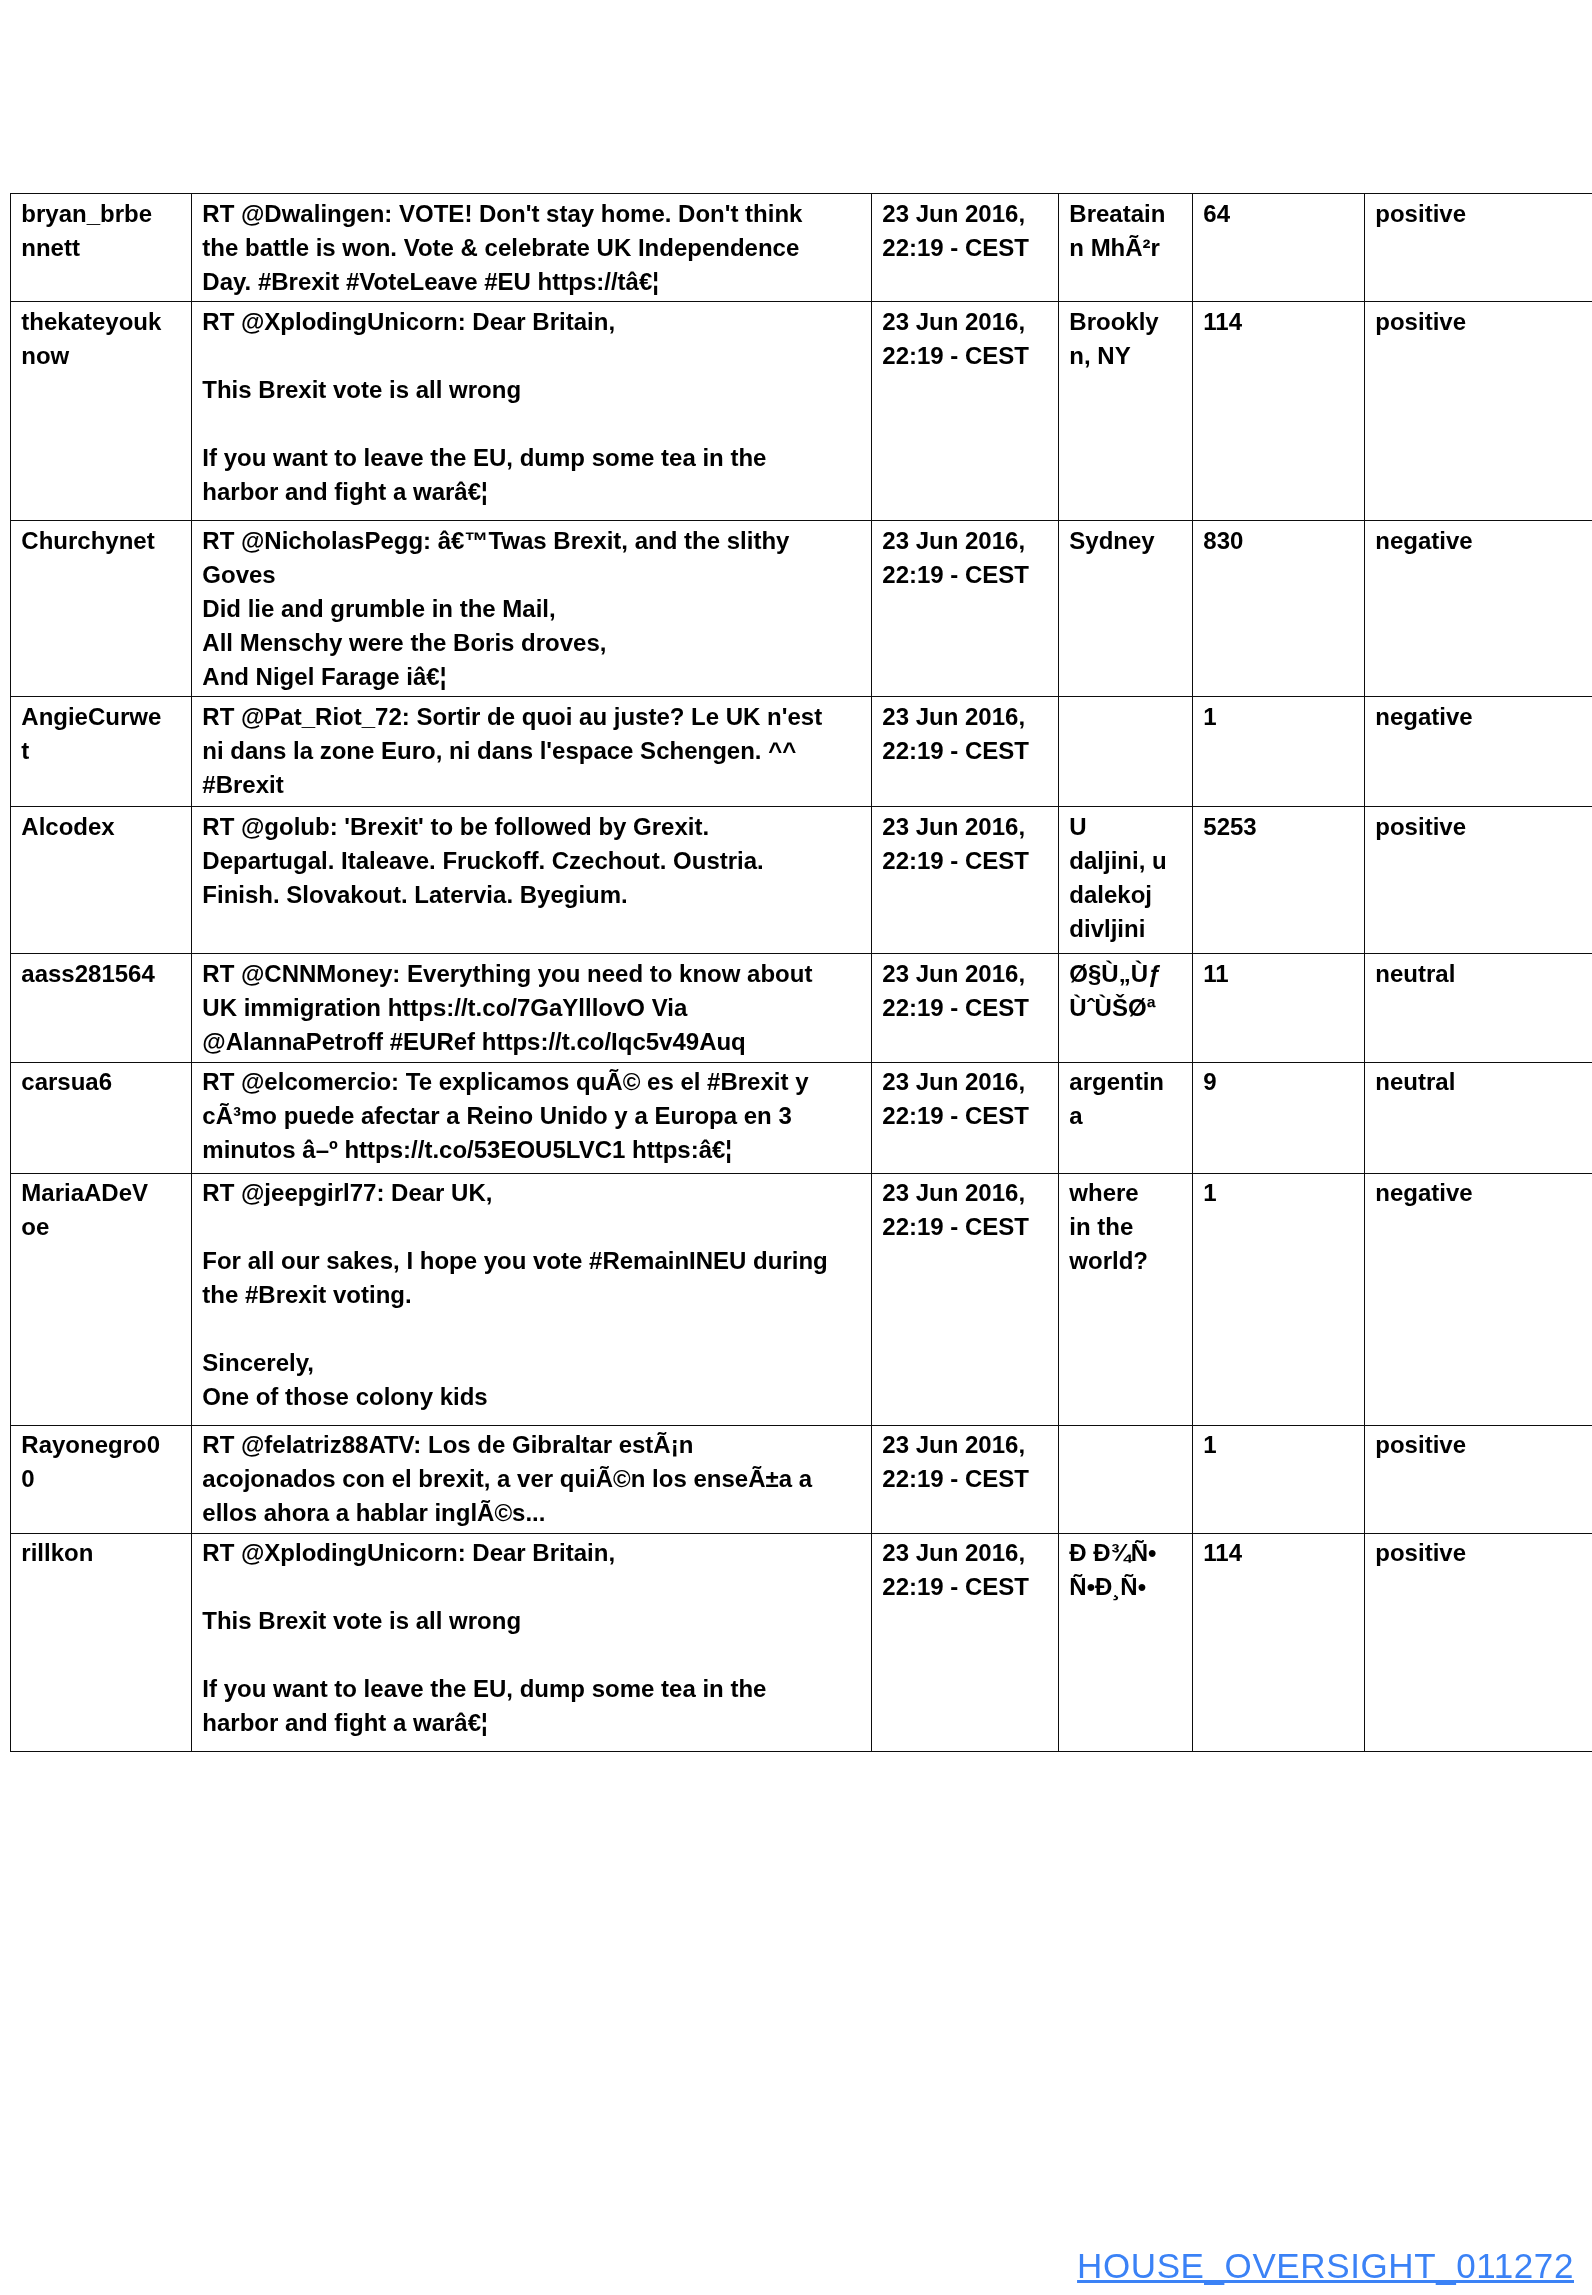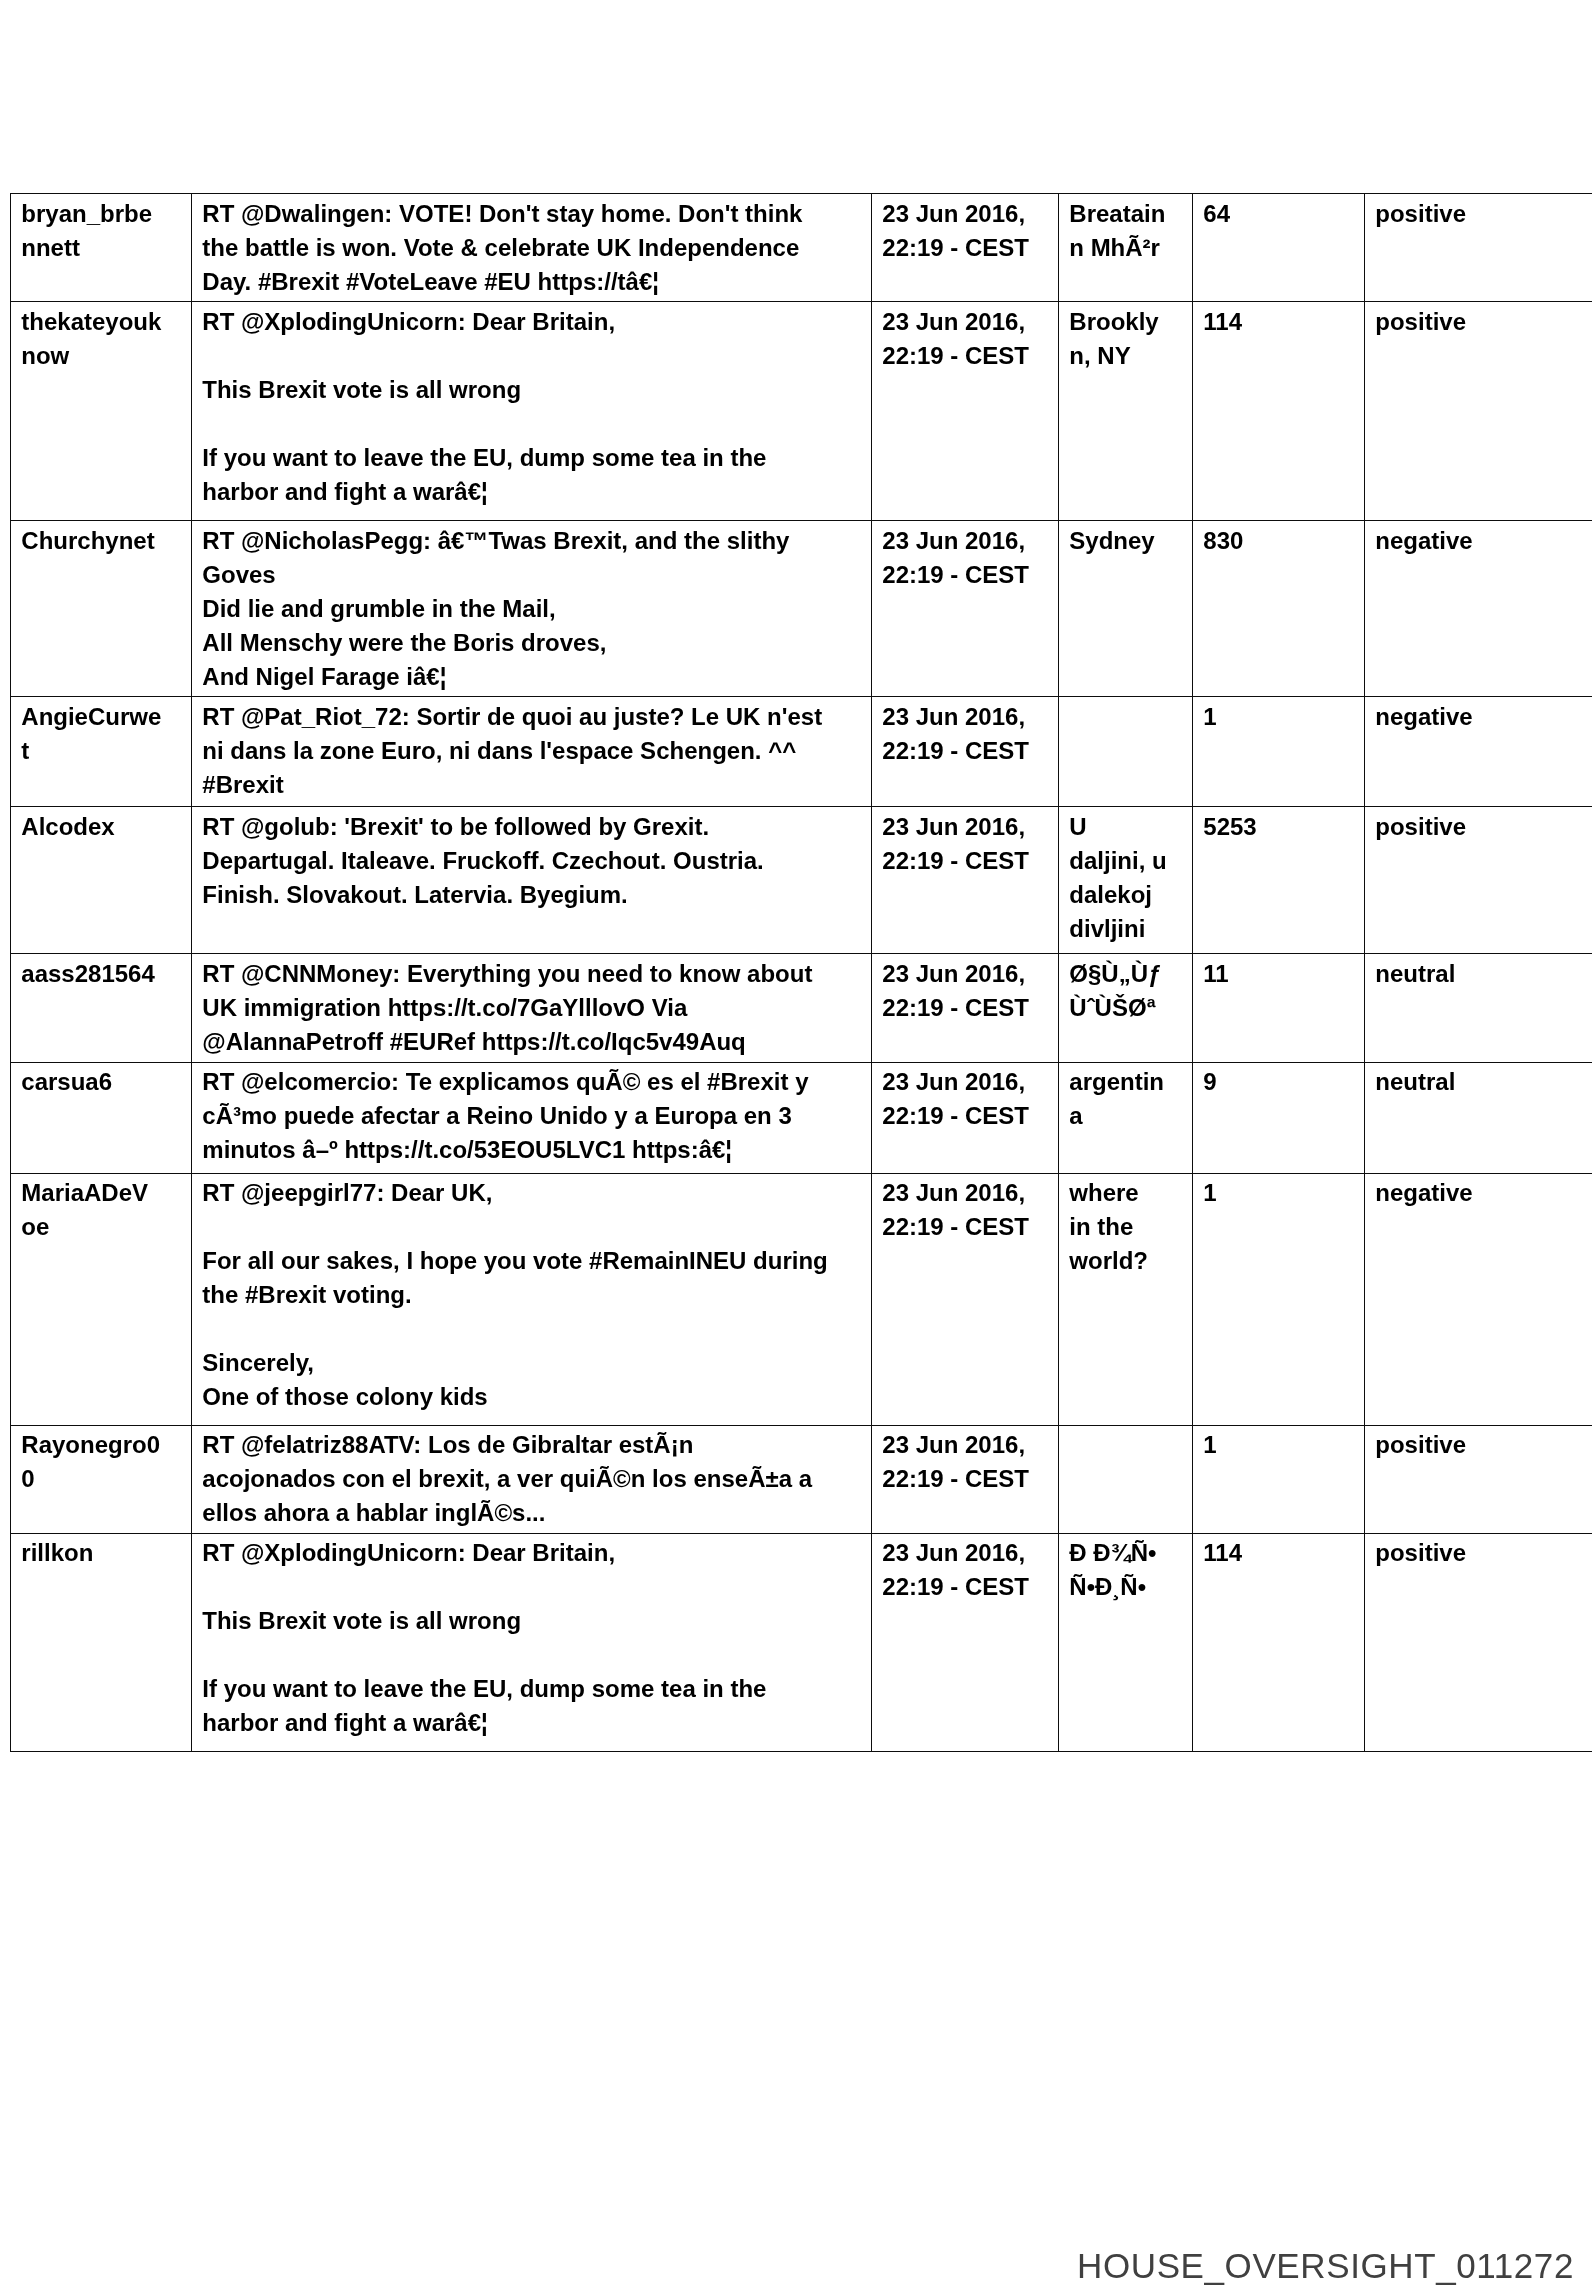--- a/index.html
+++ b/index.html
@@ -38,22 +38,23 @@
   .col-loc   { width: 134px; }
   .col-count { width: 172px; }
   .col-sent  { width: 234px; }
   .stamp {
     position: absolute;
     top: 2246px;
     right: 18px;
     font-size: 35px;
     line-height: 39px;
     letter-spacing: 0.6px;
-    color: #404040;
+    color: #3b82f6;
     white-space: nowrap;
+    text-decoration: underline;
   }
 </style>
 </head>
 <body>
 
 <div class="page">
 
   <table class="tweets">
     <colgroup>
       <col class="col-user">

